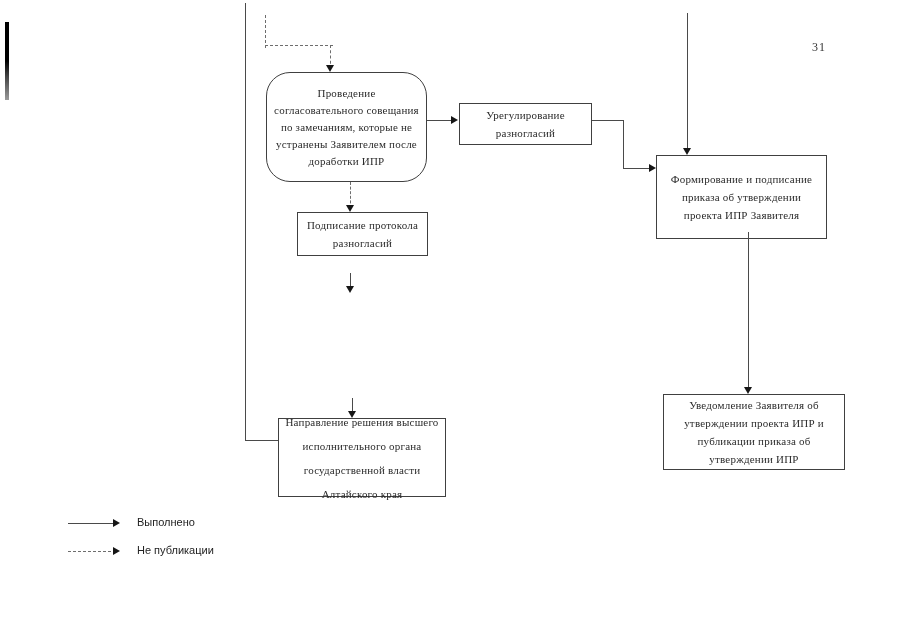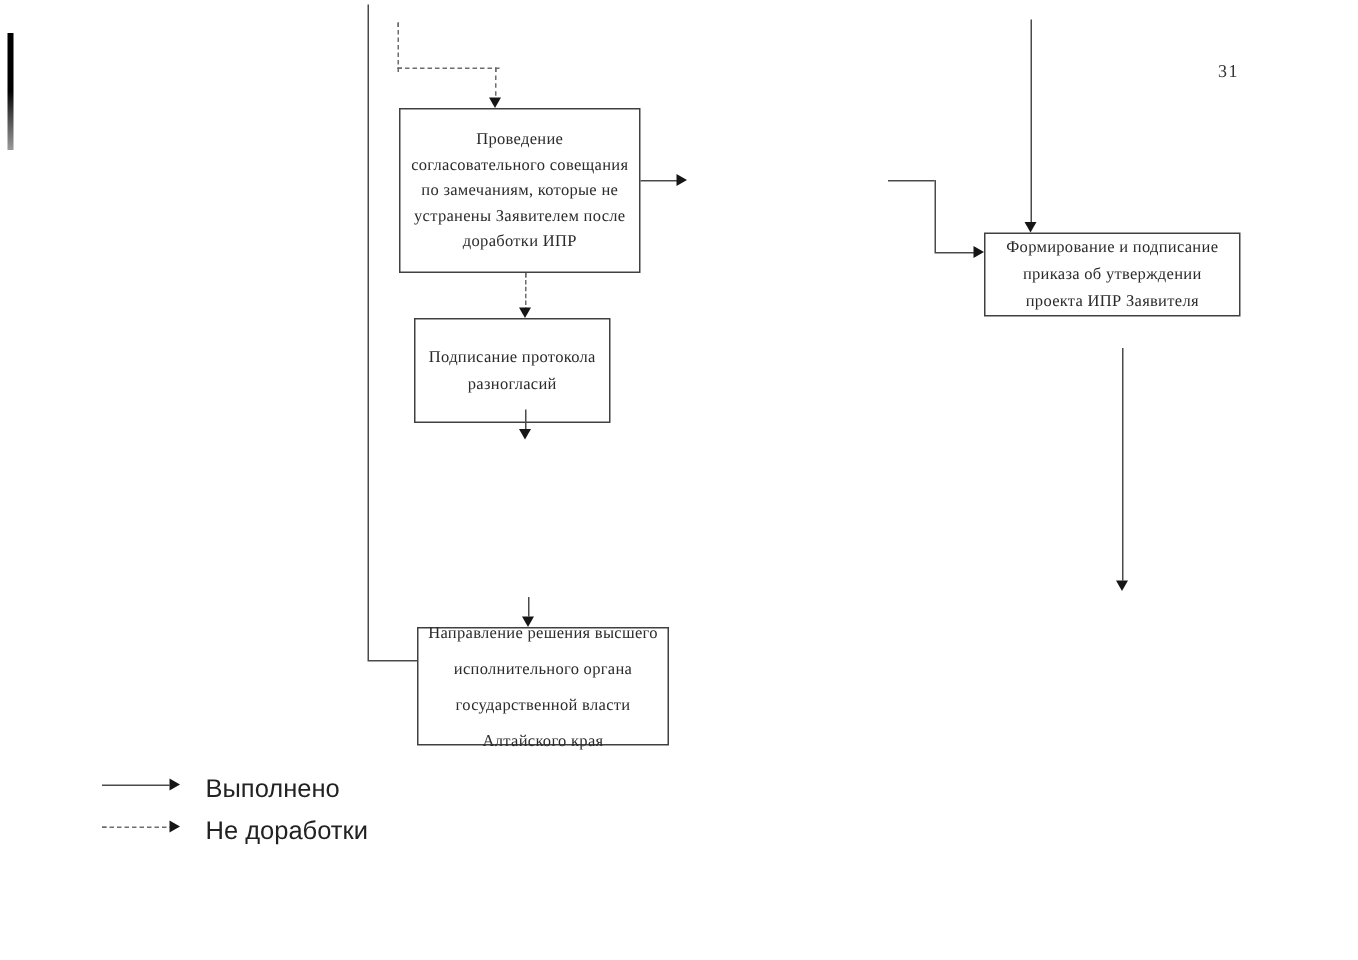--- a/index.html
+++ b/index.html
@@ -11,42 +11,44 @@
     position:absolute;border:1px solid #404040;background:#fff;
     display:flex;align-items:center;justify-content:center;text-align:center;
     font-size:11px;line-height:17px;letter-spacing:.2px;padding:2px 5px;box-sizing:border-box;
   }
   .hline{position:absolute;height:0;border-top:1px solid #4a4a4a;}
   .vline{position:absolute;width:0;border-left:1px solid #4a4a4a;}
   .dash{border-top-style:dashed;border-left-style:dashed;border-color:#6d6d6d;}
   .arrow-down{position:absolute;width:0;height:0;border-left:4px solid transparent;border-right:4px solid transparent;border-top:7px solid #161616;}
   .arrow-right{position:absolute;width:0;height:0;border-top:4px solid transparent;border-bottom:4px solid transparent;border-left:7px solid #161616;}
   .pagenum{position:absolute;left:812px;top:40px;font-size:12px;letter-spacing:1px;color:#333;}
-  .legend-label{position:absolute;font-family:"Liberation Sans","DejaVu Sans",sans-serif;font-size:17px;color:#222;}
+  .legend-label{position:absolute;font-family:"Liberation Sans","DejaVu Sans",sans-serif;font-size:11px;color:#222;}
   .artifact{position:absolute;left:5px;top:22px;width:4px;height:78px;background:linear-gradient(#000 0 50%,#444 70%,#9a9a9a);}
 </style>
 </head>
 <body>
 
 <div id="page">
 
   <div class="artifact"></div>
 
   <div class="pagenum">31</div>
 
-  <div class="box" style="left:266px;top:72px;width:161px;height:110px;">Проведение согласовательного совещания по замечаниям, которые не устранены Заявителем после доработки ИПР</div>
+  <div class="box" style="left:266px;top:72px;width:161px;height:110px;border-radius:24px;">Проведение согласовательного совещания по замечаниям, которые не устранены Заявителем после доработки ИПР</div>
 
+  <div class="box" style="left:459px;top:103px;width:133px;height:42px;line-height:18px;">Урегулирование разногласий</div>
 
-  <div class="box" style="left:656px;top:155px;width:171px;height:56px;line-height:18px;">Формирование и подписание приказа об утверждении проекта ИПР Заявителя</div>
+  <div class="box" style="left:656px;top:155px;width:171px;height:84px;line-height:18px;">Формирование и подписание приказа об утверждении проекта ИПР Заявителя</div>
 
-  <div class="box" style="left:276px;top:212px;width:131px;height:70px;line-height:18px;">Подписание протокола разногласий</div>
+  <div class="box" style="left:297px;top:212px;width:131px;height:44px;line-height:18px;">Подписание протокола разногласий</div>
 
 
   <div class="box" style="left:278px;top:418px;width:168px;height:79px;line-height:24px;">Направление решения высшего исполнительного органа государственной власти Алтайского края</div>
 
+  <div class="box" style="left:663px;top:394px;width:182px;height:76px;line-height:18px;">Уведомление Заявителя об утверждении проекта ИПР и публикации приказа об утверждении ИПР</div>
 
   <div class="vline dash" style="left:265px;top:15px;height:30px;"></div>
   <div class="hline dash" style="left:265px;top:45px;width:65px;"></div>
   <div class="vline dash" style="left:330px;top:45px;height:21px;"></div>
   <div class="arrow-down" style="left:326px;top:65px;"></div>
 
   <div class="vline" style="left:245px;top:3px;height:437px;"></div>
   <div class="hline" style="left:245px;top:440px;width:33px;"></div>
 
   <div class="hline" style="left:427px;top:120px;width:25px;"></div>
@@ -71,15 +73,15 @@
 
   <div class="vline" style="left:748px;top:232px;height:155px;"></div>
   <div class="arrow-down" style="left:744px;top:387px;"></div>
 
   <div class="hline" style="left:68px;top:523px;width:45px;"></div>
   <div class="arrow-right" style="left:113px;top:519px;"></div>
   <div class="legend-label" style="left:137px;top:516px;">Выполнено</div>
 
   <div class="hline dash" style="left:68px;top:551px;width:45px;"></div>
   <div class="arrow-right" style="left:113px;top:547px;"></div>
-  <div class="legend-label" style="left:137px;top:544px;">Не доработки</div>
+  <div class="legend-label" style="left:137px;top:544px;">Не публикации</div>
 
 </div>
 
 </body></html>

